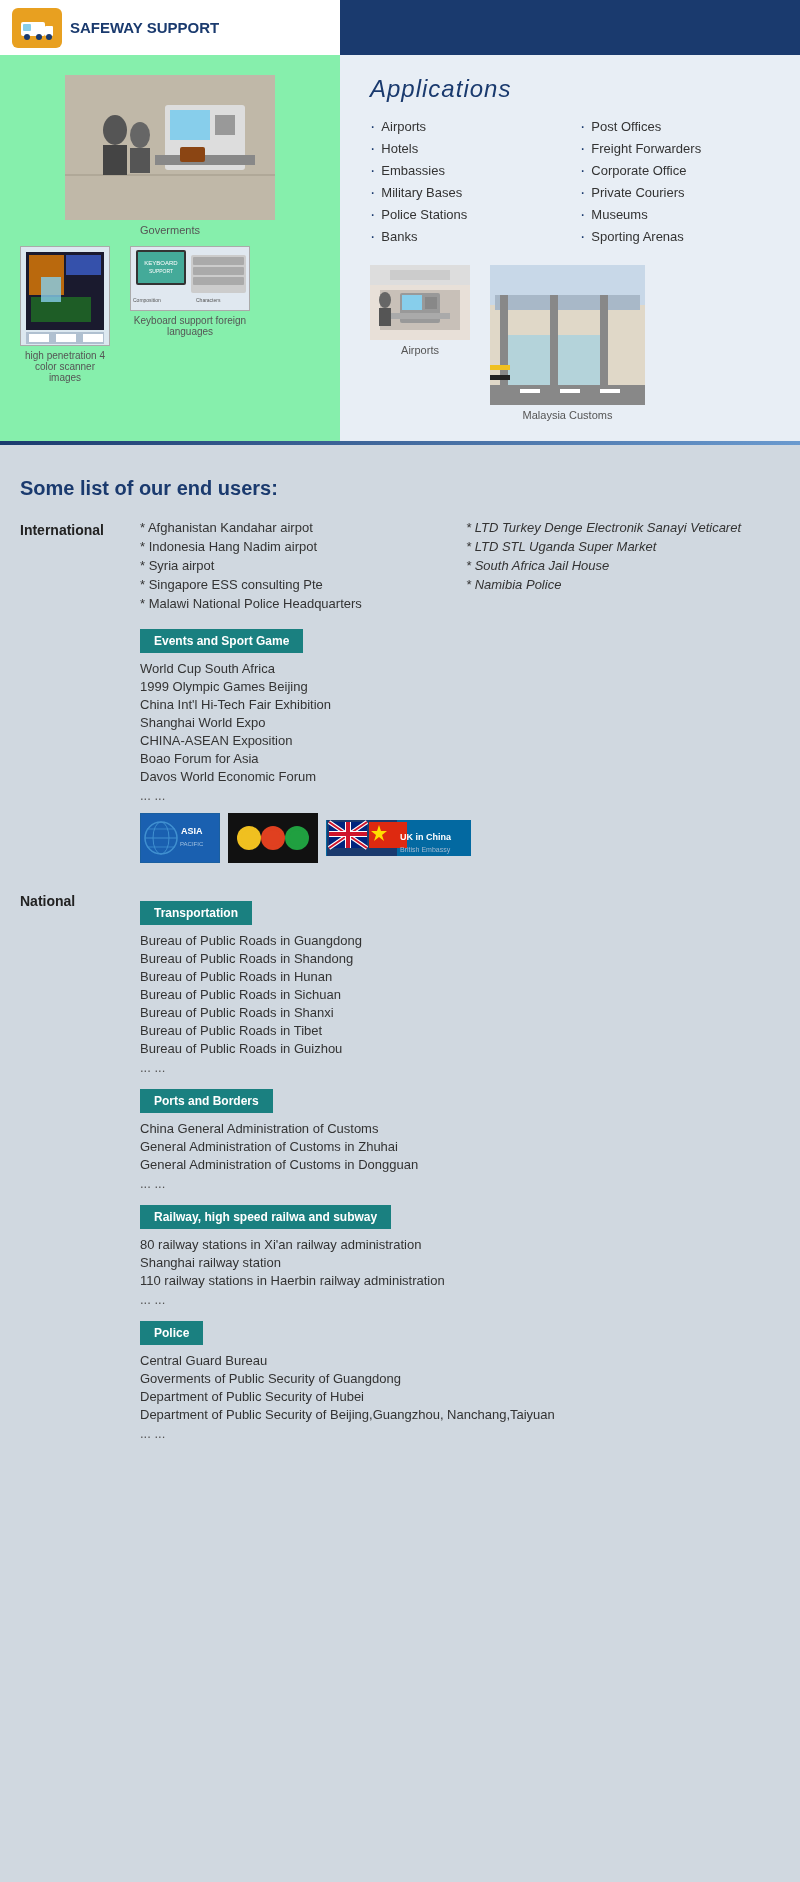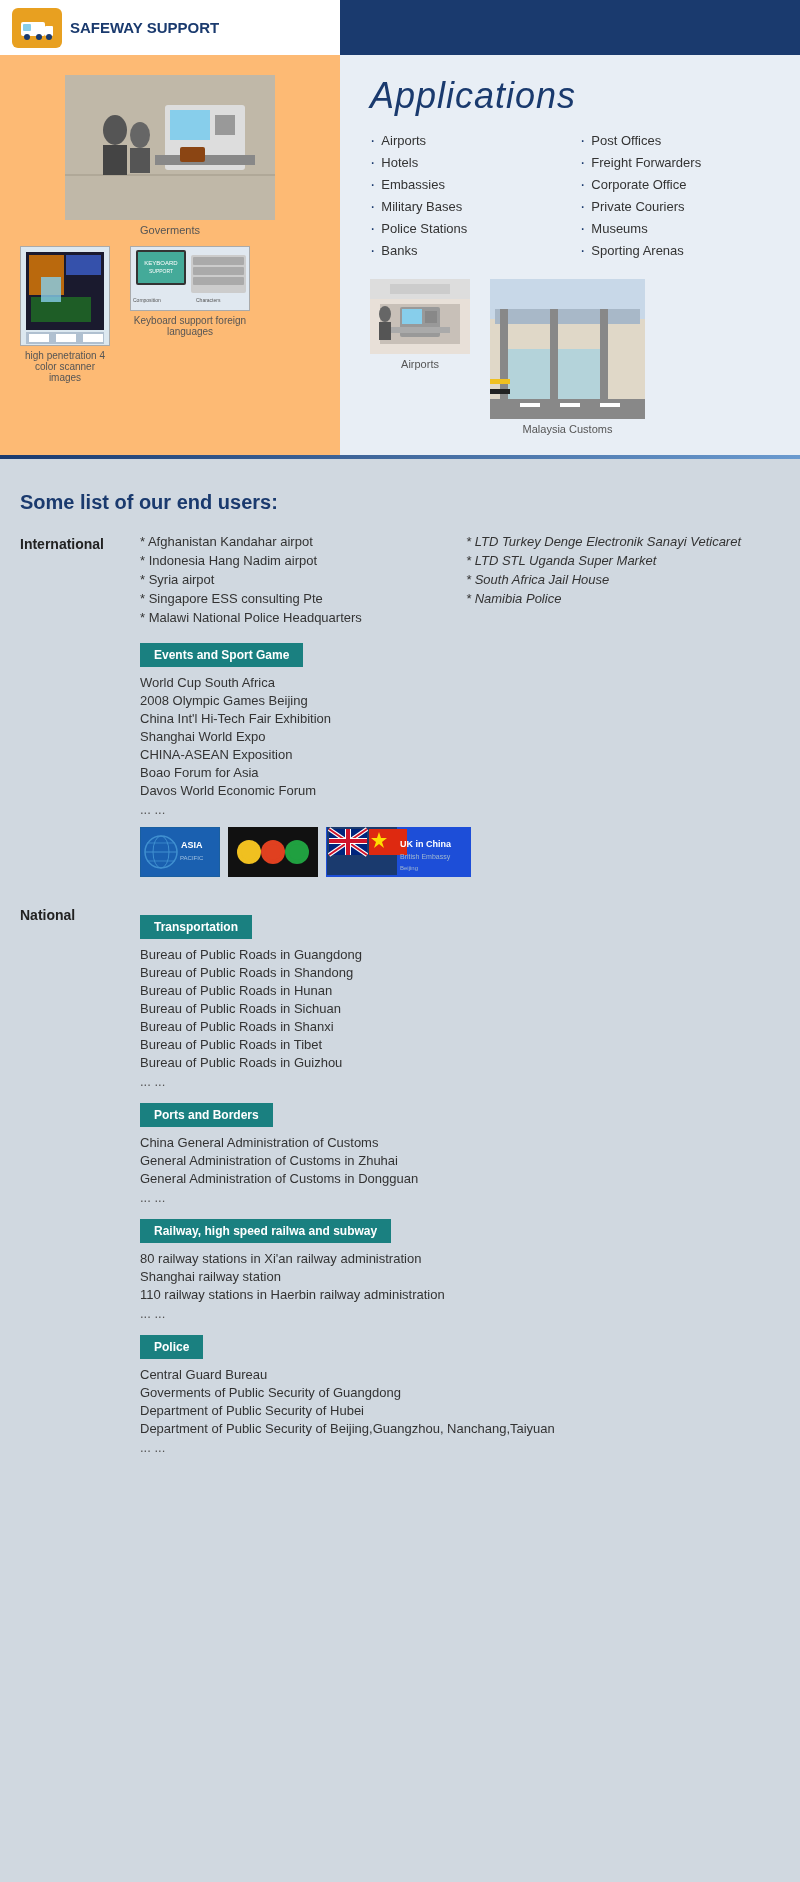--- a/index.html
+++ b/index.html
@@ -7,23 +7,23 @@
 
     
     .header { display: flex; align-items: stretch; height: 55px; }
     .header-logo { background: #fff; width: 340px; display: flex; align-items: center; padding: 8px 12px; }
     .logo-icon { width: 50px; height: 40px; background: #e8a020; border-radius: 6px; display: flex; align-items: center; justify-content: center; margin-right: 8px; }
     .logo-text { font-size: 15px; font-weight: bold; color: #1a3a6e; line-height: 1.2; }
     .header-blue { flex: 1; background: #1a3a6e; }
 
     
     .applications { display: flex; background: #fff; }
-    .app-left { width: 340px; background: #fdba74; padding: 10px 20px 20px 20px; }
+    .app-left { width: 340px; background: #86efac; padding: 10px 20px 20px 20px; }
     .app-right { flex: 1; background: #e8eef5; padding: 20px 30px; }
-    .app-title { font-size: 36px; color: #1a3a6e; font-style: italic; margin-bottom: 16px; letter-spacing: 1px; }
+    .app-title { font-size: 24px; color: #1a3a6e; font-style: italic; margin-bottom: 16px; letter-spacing: 1px; }
     .app-columns { display: flex; gap: 20px; }
     .app-col { flex: 1; }
     .app-item { display: flex; align-items: flex-start; margin-bottom: 6px; font-size: 13px; color: #333; }
     .app-bullet { color: #1a3a6e; margin-right: 6px; font-size: 16px; line-height: 1; }
     .app-images-row { display: flex; gap: 10px; margin-top: 10px; align-items: flex-start; }
     .app-caption { font-size: 11px; color: #555; text-align: center; margin-top: 4px; }
     .sub-images { display: flex; gap: 20px; margin-top: 10px; align-items: flex-start; }
     .sub-img-wrap { text-align: center; }
 
     
@@ -288,21 +288,21 @@
           <div class="user-item" style="font-style:italic;"><span>* Namibia Police</span></div>
         </div>
       </div>
 
       
       <div class="badge-btn badge-btn-teal" style="margin-top:14px;">Events and Sport Game</div>
 
       
       <div>
         <div class="list-item">World Cup South Africa</div>
-        <div class="list-item">2008 Olympic Games Beijing</div>
+        <div class="list-item">1999 Olympic Games Beijing</div>
         <div class="list-item">China Int'l Hi-Tech Fair Exhibition</div>
         <div class="list-item">Shanghai World Expo</div>
         <div class="list-item">CHINA-ASEAN Exposition</div>
         <div class="list-item">Boao Forum for Asia</div>
         <div class="list-item">Davos World Economic Forum</div>
         <div class="ellipsis">... ...</div>
       </div>
 
       
       <div class="logo-row">
@@ -327,21 +327,21 @@
 
             <circle cx="20" cy="24" r="12" fill="#f0c020"></circle>
             <circle cx="44" cy="24" r="12" fill="#e04020"></circle>
             <circle cx="68" cy="24" r="12" fill="#20a040"></circle>
             <circle cx="20" cy="24" r="8" fill="#f0c020" opacity="0.5"></circle>
             <circle cx="44" cy="24" r="8" fill="#e04020" opacity="0.5"></circle>
             <circle cx="68" cy="24" r="8" fill="#20a040" opacity="0.5"></circle>
           </svg>
         </div>
 
-        <div class="logo-img logo-uk" style="width:145px;height:50px;background:#1d4ed8;display:flex;align-items:stretch;overflow:hidden;">
+        <div class="logo-img logo-uk" style="width:145px;height:36px;background:#0369a1;display:flex;align-items:stretch;overflow:hidden;">
           <svg width="143" height="48" viewBox="0 0 143 48">
 
             <rect width="70" height="48" fill="#1a3a6e"></rect>
 
             <rect x="2" y="2" width="38" height="26" fill="#00247d"></rect>
             <line x1="2" y1="2" x2="40" y2="28" stroke="white" stroke-width="4"></line>
             <line x1="40" y1="2" x2="2" y2="28" stroke="white" stroke-width="4"></line>
             <line x1="2" y1="2" x2="40" y2="28" stroke="#cf142b" stroke-width="2"></line>
             <line x1="40" y1="2" x2="2" y2="28" stroke="#cf142b" stroke-width="2"></line>
             <rect x="18" y="2" width="6" height="26" fill="white"></rect>

